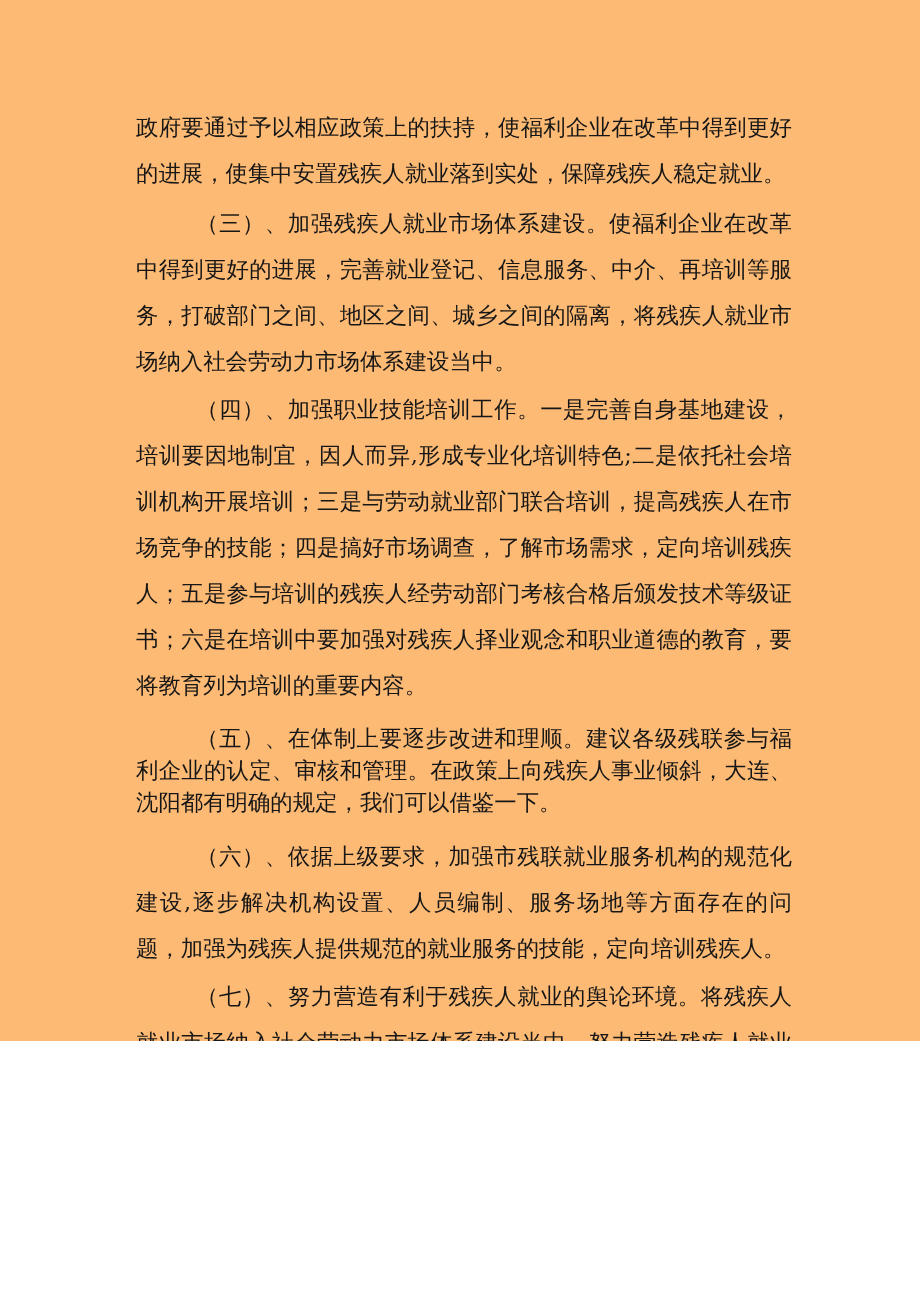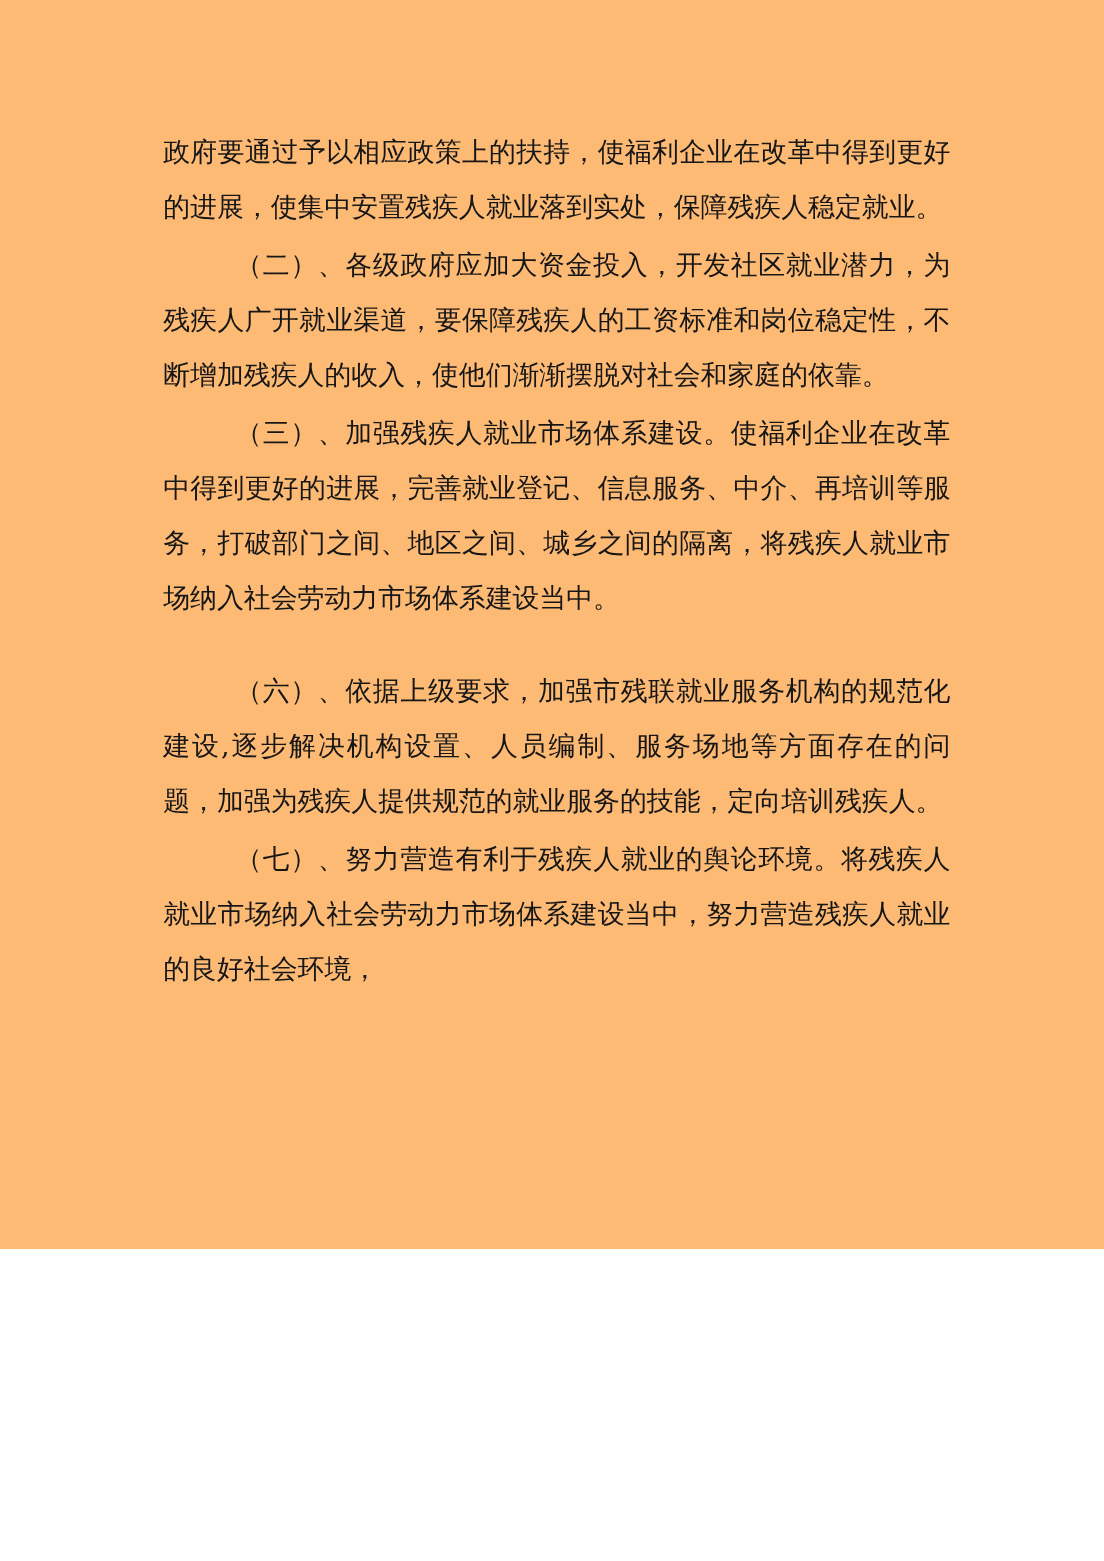--- a/index.html
+++ b/index.html
@@ -52,31 +52,32 @@
 </head>
 <body>
 
 <div class="page">
   <div class="doc-body">
 
     <p class="para">政府要通过予以相应政策上的扶持，使福利企业在改革中得到更好的进展，使集中安置残疾人就业落到实处，保障残疾人稳定就业。</p>
 
     <div class="gap-sm"></div>
 
-    <p class="para indent">（二）、各级政府应加大资金投入，开发社区就业潜力，为残疾人广开就业渠道，要保障残疾人的工资标准和岗位稳定性，不断增加残疾人的收入，使他们渐渐摆脱对社会和家庭的依靠。</p>
 
     <div class="gap-sm"></div>
 
     <p class="para indent">（三）、加强残疾人就业市场体系建设。使福利企业在改革中得到更好的进展，完善就业登记、信息服务、中介、再培训等服务，打破部门之间、地区之间、城乡之间的隔离，将残疾人就业市场纳入社会劳动力市场体系建设当中。</p>
 
     <div class="gap-sm"></div>
 
+    <p class="para indent">（四）、加强职业技能培训工作。一是完善自身基地建设，培训要因地制宜，因人而异,形成专业化培训特色;二是依托社会培训机构开展培训；三是与劳动就业部门联合培训，提高残疾人在市场竞争的技能；四是搞好市场调查，了解市场需求，定向培训残疾人；五是参与培训的残疾人经劳动部门考核合格后颁发技术等级证书；六是在培训中要加强对残疾人择业观念和职业道德的教育，要将教育列为培训的重要内容。</p>
 
     <div class="gap-md"></div>
 
+    <p class="para indent tight">（五）、在体制上要逐步改进和理顺。建议各级残联参与福利企业的认定、审核和管理。在政策上向残疾人事业倾斜，大连、沈阳都有明确的规定，我们可以借鉴一下。</p>
 
     <div class="gap-lg"></div>
 
     <p class="para indent">（六）、依据上级要求，加强市残联就业服务机构的规范化建设,逐步解决机构设置、人员编制、服务场地等方面存在的问题，加强为残疾人提供规范的就业服务的技能，定向培训残疾人。</p>
 
     <div class="gap-sm"></div>
 
     <p class="para indent">（七）、努力营造有利于残疾人就业的舆论环境。将残疾人就业市场纳入社会劳动力市场体系建设当中，努力营造残疾人就业的良好社会环境，</p>
 
   </div>

